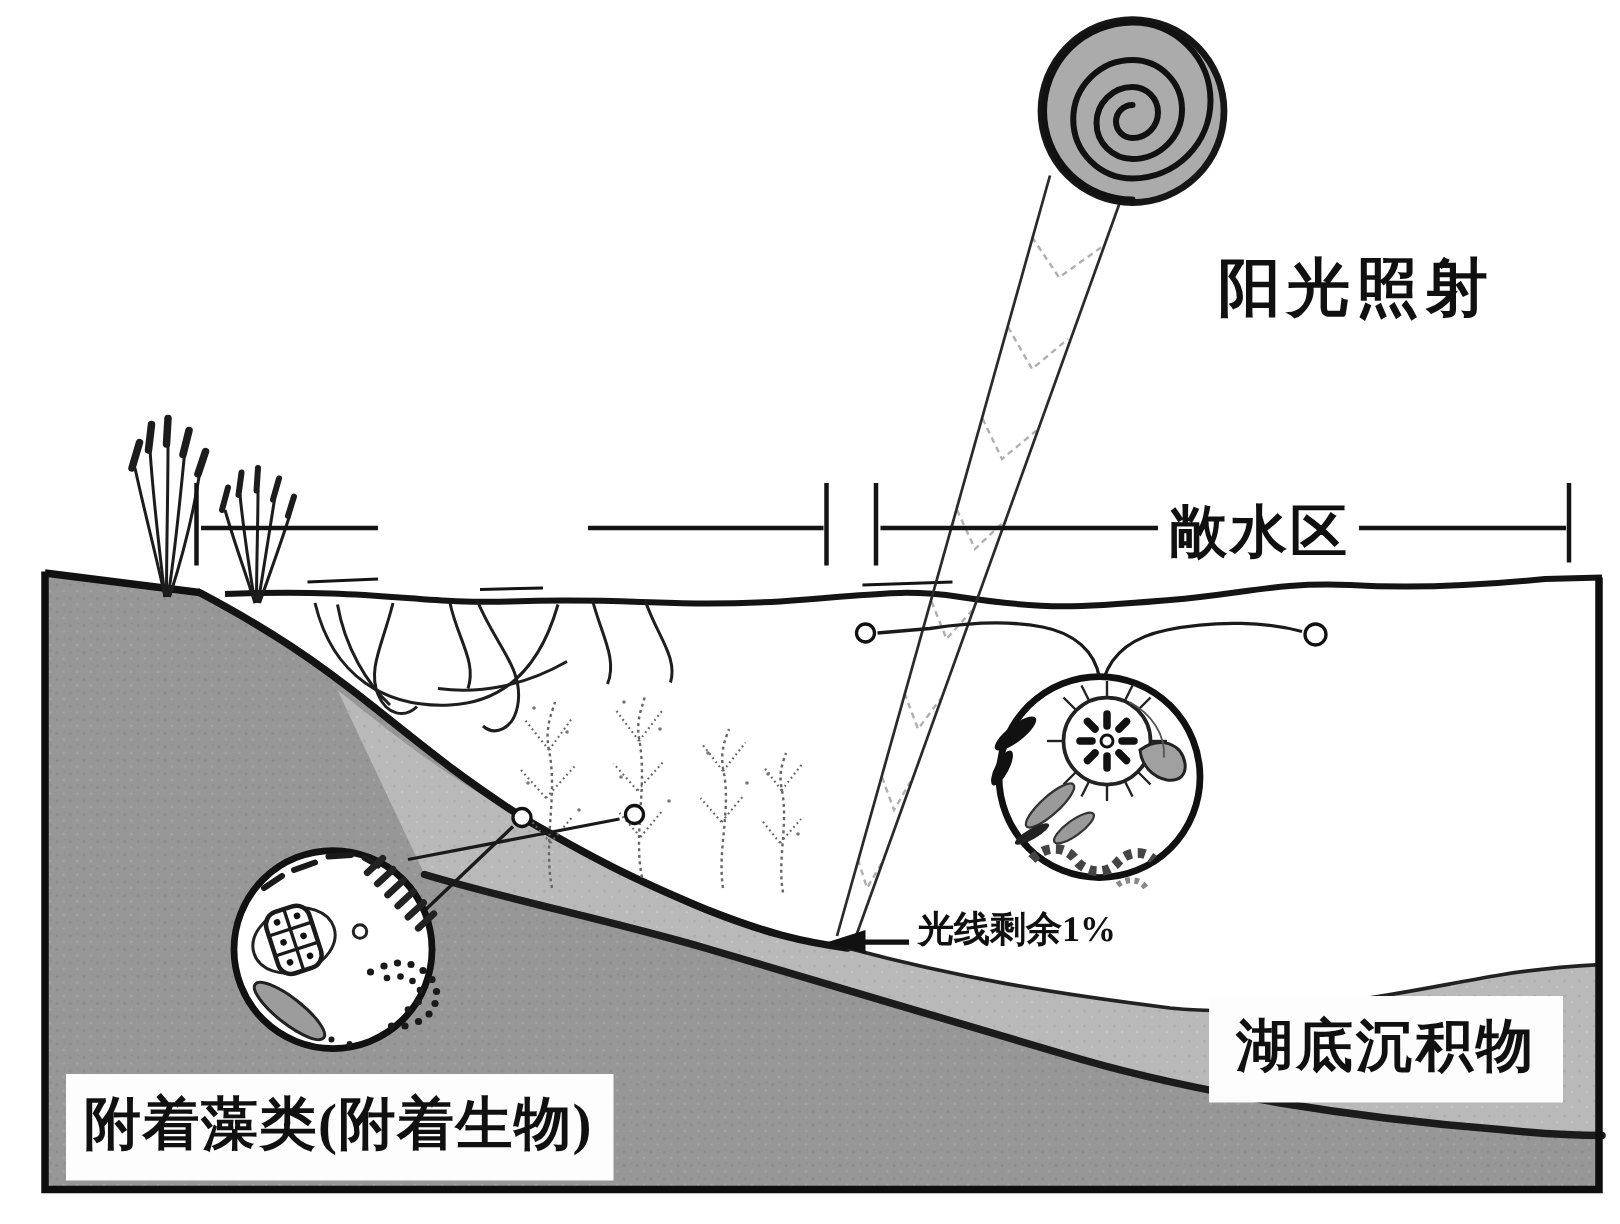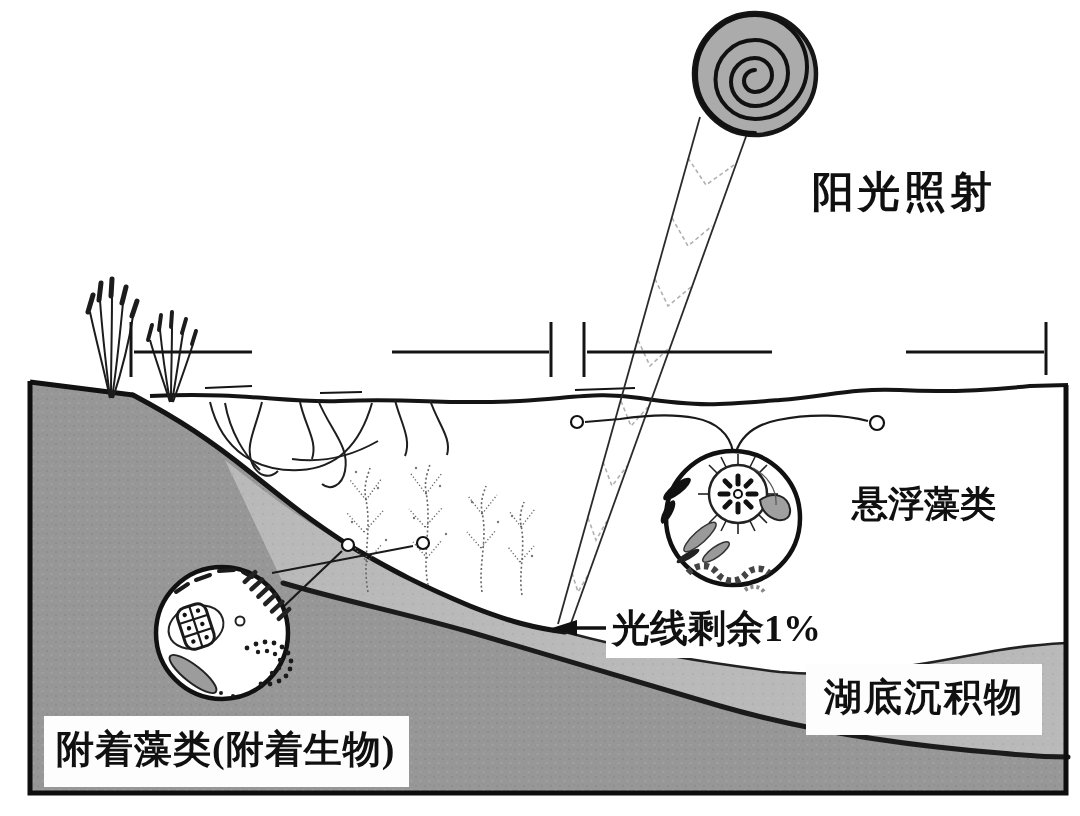--- a/index.html
+++ b/index.html
@@ -10,21 +10,21 @@
   #art{position:absolute;left:0;top:0;}
   .lbl{
     position:absolute;color:#101010;font-weight:700;white-space:nowrap;
     font-family:"Liberation Serif","DejaVu Serif",serif;
   }
   .lbl-sun{left:812px;top:164px;font-size:42px;letter-spacing:4px;}
   .lbl-littoral{left:257px;top:329px;font-size:38px;letter-spacing:2px;}
   .lbl-openwater{left:780px;top:329px;font-size:38px;letter-spacing:2px;}
   .lbl-macro{left:377px;top:409px;font-size:38px;letter-spacing:1px;}
   .lbl-susp{left:822px;top:481px;width:204px;text-align:center;font-size:36px;line-height:1.28;}
-  .lbl-light{left:606px;top:602px;font-size:38px;background:#fff;padding:1px 10px 4px 6px;}
+  .lbl-light{left:606px;top:602px;font-size:24px;background:#fff;padding:1px 10px 4px 6px;}
   .lbl-sed{left:806px;top:664px;font-size:38px;letter-spacing:2px;background:#fdfdfd;padding:8px 18px 12px 18px;}
   .lbl-attach{left:44px;top:716px;font-size:38px;letter-spacing:1px;background:#fdfdfd;padding:8px 14px 12px 12px;}
 </style>
 </head>
 <body>
 
 <div id="canvas">
 
   <svg id="art" width="1080" height="816" viewBox="0 0 1080 816">
     <defs>
@@ -314,19 +314,19 @@
 
     <g>
       <path d="M574,628 L606,628" stroke="#111" stroke-width="3.5" fill="none"></path>
       <polygon points="552,628 577,620 577,636" fill="#111"></polygon>
     </g>
 
     <path fill="none" stroke="#0e0e0e" stroke-width="5" d="M30,381 L30,793 L1066,793 L1066,385"></path>
   </svg>
 
   <div class="lbl lbl-sun">阳光照射</div>
+  <div class="lbl lbl-openwater">敞水区</div>
   <div class="lbl lbl-susp">
-    <div>悬浮藻类</div>
   </div>
   <div class="lbl lbl-light">光线剩余1%</div>
   <div class="lbl lbl-sed">湖底沉积物</div>
   <div class="lbl lbl-attach">附着藻类(附着生物)</div>
 </div>
 
 </body></html>

